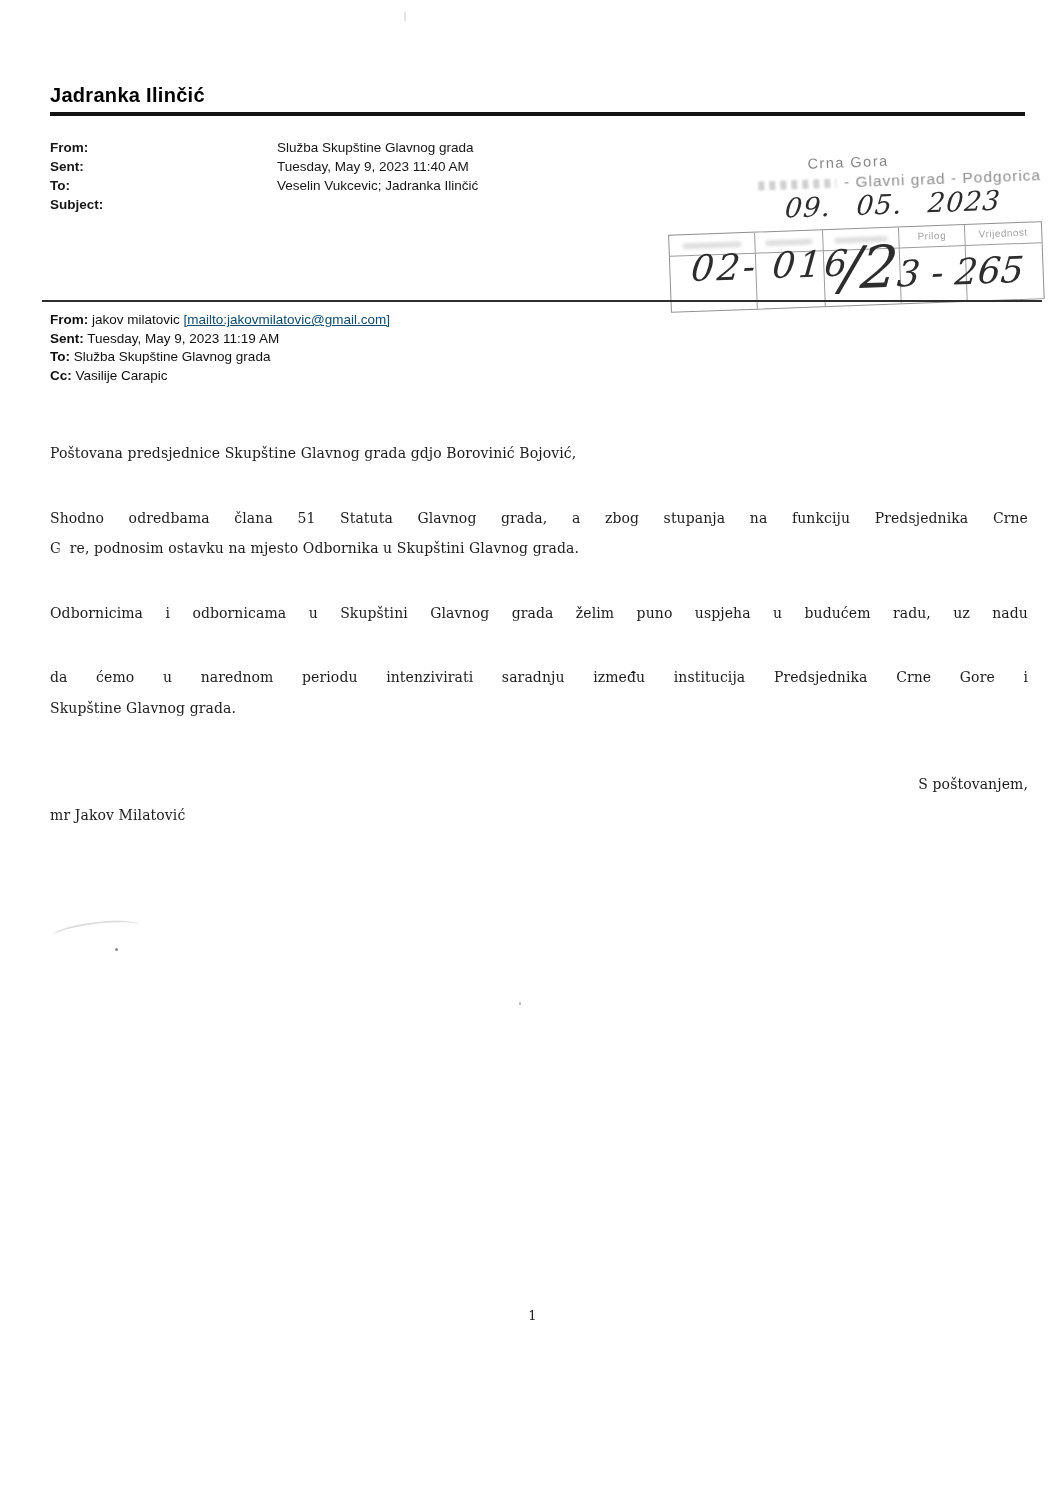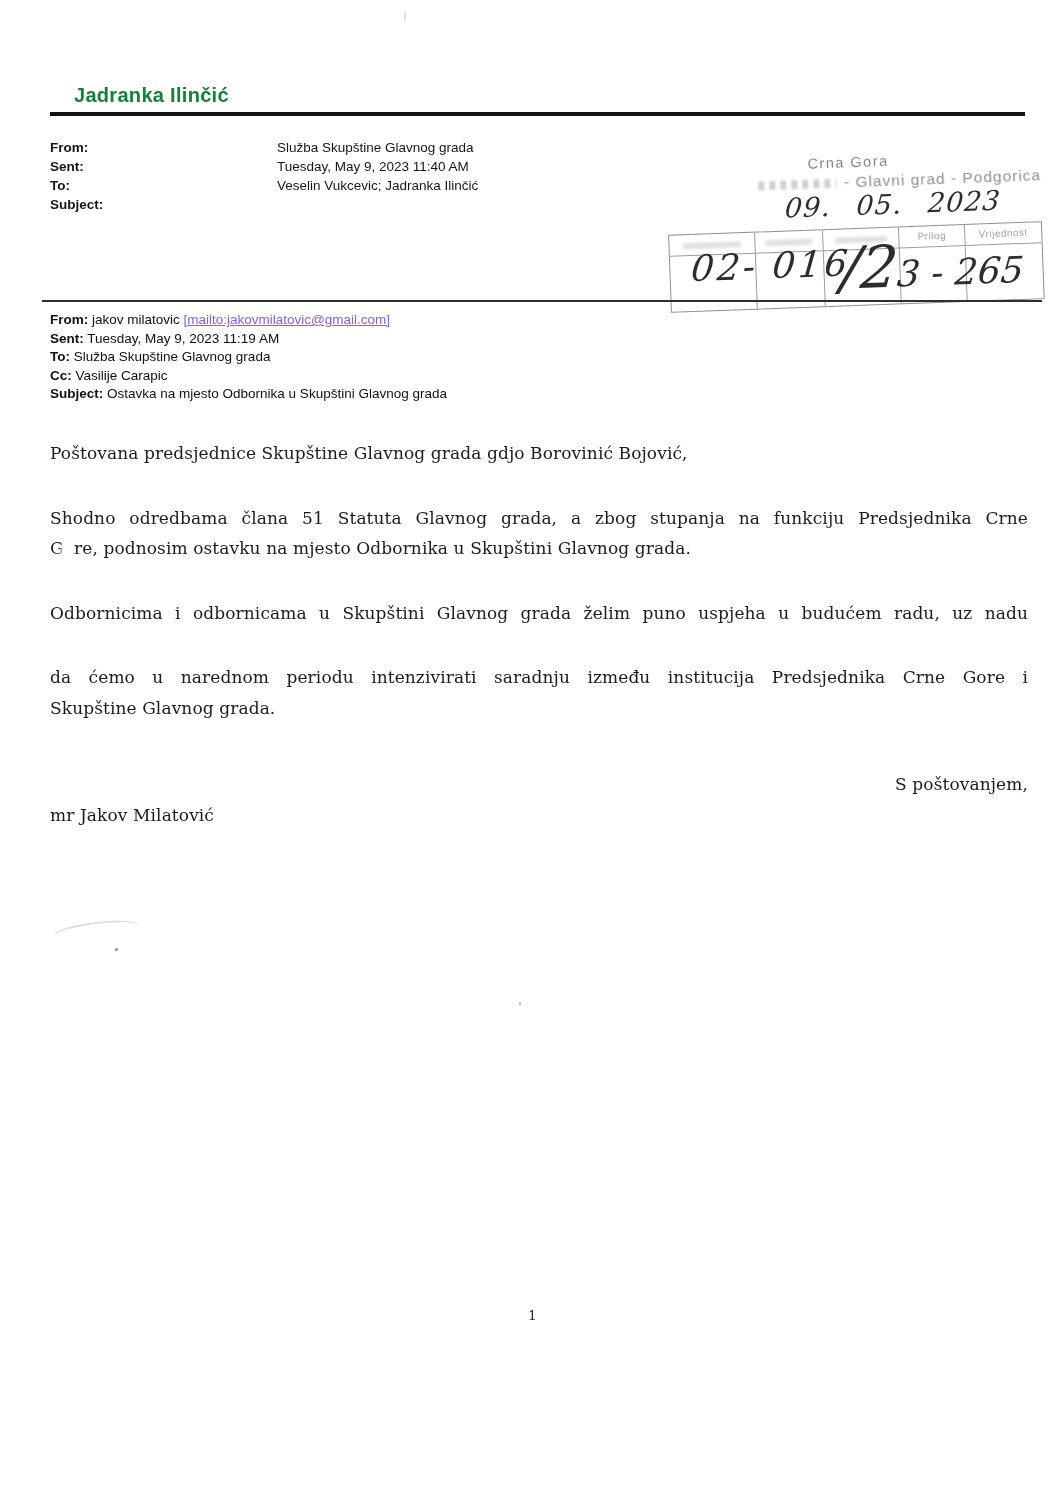--- a/index.html
+++ b/index.html
@@ -10,22 +10,21 @@
     background: #ffffff;
     font-family: "Liberation Sans", sans-serif;
     color: #141414;
     overflow: hidden;
   }
 
   
   .recipient {
     position: absolute; left: 50px; top: 84px;
     font-size: 20px; font-weight: bold; letter-spacing: .3px;
-    color: #15803d;
-    margin-left: 24px;
+    color: #000000;
   }
   .rule-thick {
     position: absolute; left: 50px; top: 112px;
     width: 975px; height: 4px; background: #131313;
   }
 
   
   .hdr1 { position: absolute; left: 50px; top: 138px; font-size: 13.5px; line-height: 19px; }
   .hdr1 .row { display: flex; }
   .hdr1 .lbl { width: 227px; font-weight: bold; color: #161616; }
@@ -85,27 +84,27 @@
 
   
   .rule-thin {
     position: absolute; left: 42px; top: 300px;
     width: 1000px; height: 2px; background: #2e2e2e;
   }
 
   
   .hdr2 { position: absolute; left: 50px; top: 311px; font-size: 13.5px; line-height: 18.6px; color: #101010; }
   .hdr2 b { font-weight: bold; }
-  .hdr2 .link { text-decoration: underline; color: #8b5cf6; cursor: pointer; }
+  .hdr2 .link { text-decoration: underline; color: #0c4a6e; cursor: pointer; }
 
   
   .body {
     position: absolute; left: 50px; top: 438px; width: 978px;
     font-family: "DejaVu Serif", serif;
-    font-size: 17px; line-height: 30.5px; color: #1c1c1c;
+    font-size: 14px; line-height: 30.5px; color: #1c1c1c;
     letter-spacing: .1px;
   }
   .jline { text-align: justify; text-align-last: justify; white-space: nowrap; margin-top: 34px; }
   .para { margin: 0 0 29px 0; }
   .damaged {
     color: transparent;
     background: linear-gradient(100deg, #1c1c1c 38%, rgba(28,28,28,0) 58%);
     -webkit-background-clip: text; background-clip: text;
   }
   .closing { margin-top: 46px; text-align: right; }
@@ -178,21 +177,20 @@
     <div class="stamp-num-right hand">/23 - 265</div>
   </div>
 
   <div class="rule-thin"></div>
 
   <div class="hdr2">
     <div><b>From:</b> <span>jakov milatovic </span><span class="link">[mailto:jakovmilatovic@gmail.com]</span></div>
     <div><b>Sent:</b> <span>Tuesday, May 9, 2023 11:19 AM</span></div>
     <div><b>To:</b> <span>Služba Skupštine Glavnog grada</span></div>
     <div><b>Cc:</b> <span>Vasilije Carapic</span></div>
-    <div><b>Subject:</b> <span>Ostavka na mjesto Odbornika u Skupštini Glavnog grada</span></div>
   </div>
 
   <div class="body">
     <p class="para">Poštovana predsjednice Skupštine Glavnog grada gdjo Borovinić Bojović,</p>
     <div class="para">
       <div class="jline">Shodno odredbama člana 51 Statuta Glavnog grada, a zbog stupanja na funkciju Predsjednika Crne</div>
       <div><span class="damaged">Go</span><span>re, podnosim ostavku na mjesto Odbornika u Skupštini Glavnog grada.</span></div>
     </div>
     <div class="para">
       <div class="jline">Odbornicima i odbornicama u Skupštini Glavnog grada želim puno uspjeha u budućem radu, uz nadu</div>

